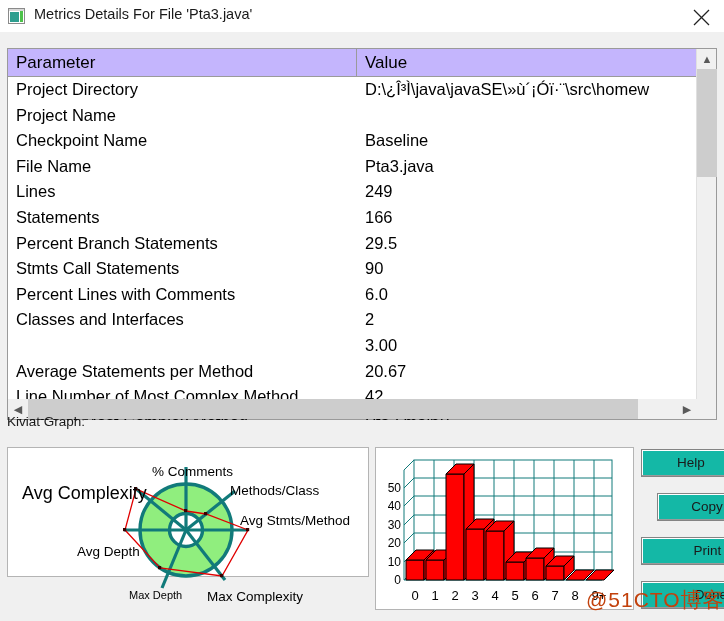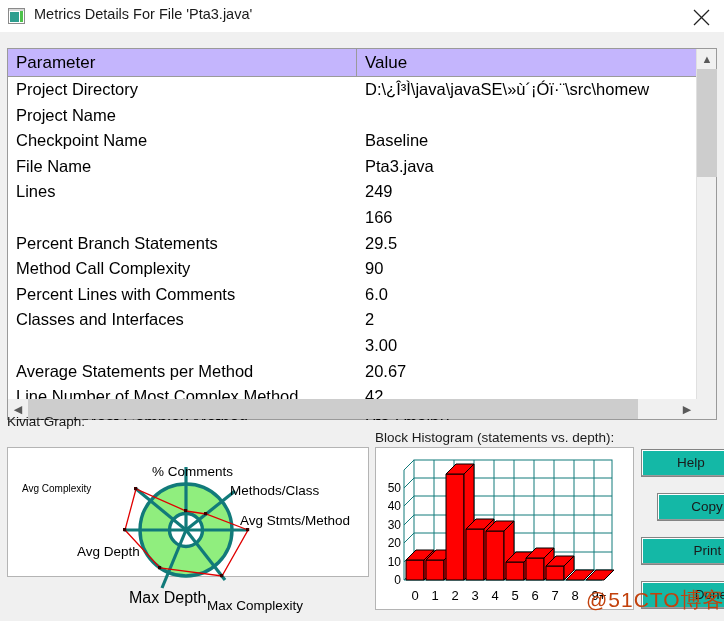--- a/index.html
+++ b/index.html
@@ -107,28 +107,29 @@
       </div>
       <div class="row">
         <div class="cell p">File Name</div>
         <div class="cell v">Pta3.java</div>
       </div>
       <div class="row">
         <div class="cell p">Lines</div>
         <div class="cell v">249</div>
       </div>
       <div class="row">
+        <div class="cell p">Statements</div>
         <div class="cell v">166</div>
       </div>
       <div class="row">
         <div class="cell p">Percent Branch Statements</div>
         <div class="cell v">29.5</div>
       </div>
       <div class="row">
-        <div class="cell p">Method Call Complexity</div>
+        <div class="cell p">Stmts Call Statements</div>
         <div class="cell v">90</div>
       </div>
       <div class="row">
         <div class="cell p">Percent Lines with Comments</div>
         <div class="cell v">6.0</div>
       </div>
       <div class="row">
         <div class="cell p">Classes and Interfaces</div>
         <div class="cell v">2</div>
       </div>
@@ -189,27 +190,26 @@
         <rect x="238" y="80" width="3.2" height="3.2"></rect>
         <rect x="212" y="126" width="3.2" height="3.2"></rect>
         <rect x="150" y="118" width="3.2" height="3.2"></rect>
         <rect x="115" y="80" width="3.2" height="3.2"></rect>
         <rect x="126" y="39" width="3.2" height="3.2"></rect>
       </g>
     </svg>
     <div style="position:absolute;left:144px;top:16px;font-size:13.5px;">% Comments</div>
     <div style="position:absolute;left:222px;top:35px;font-size:13.5px;">Methods/Class</div>
     <div style="position:absolute;left:232px;top:65px;font-size:13.5px;">Avg Stmts/Method</div>
-    <div style="position:absolute;left:199px;top:150px;font-size:13.5px;">Max Complexity</div>
-    <div style="position:absolute;left:121px;top:141px;font-size:16px;">Max Depth</div>
+    <div style="position:absolute;left:199px;top:141px;font-size:13.5px;">Max Complexity</div>
+    <div style="position:absolute;left:121px;top:141px;font-size:11px;">Max Depth</div>
     <div style="position:absolute;left:69px;top:96px;font-size:13.5px;">Avg Depth</div>
-    <div style="position:absolute;left:14px;top:35px;font-size:10px;">Avg Complexity</div>
+    <div style="position:absolute;left:14px;top:35px;font-size:18px;">Avg Complexity</div>
   </div>
 
-  <div class="panel-label" style="left:375px;top:430px;">Block Histogram (statements vs. depth):</div>
   <div class="panel-box" style="left:375px;top:447px;width:259px;height:163px;">
     <svg width="257" height="161" viewBox="0 0 257 161" aria-hidden="true">
       <defs>
         <g id="bargrp"></g>
       </defs>
 
       <g stroke="#117a7a" stroke-width="1" fill="none">
         <rect x="38" y="12" width="198" height="110"></rect>
         <line x1="58" y1="12" x2="58" y2="122"></line>
         <line x1="78" y1="12" x2="78" y2="122"></line>

